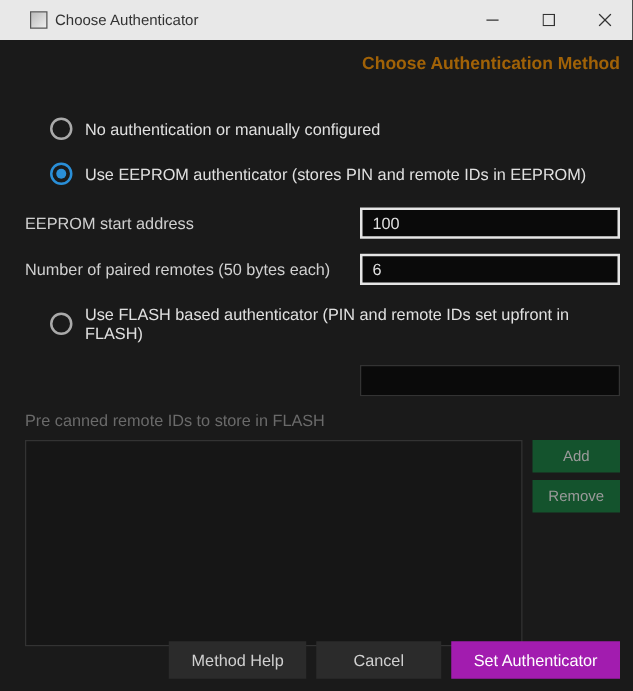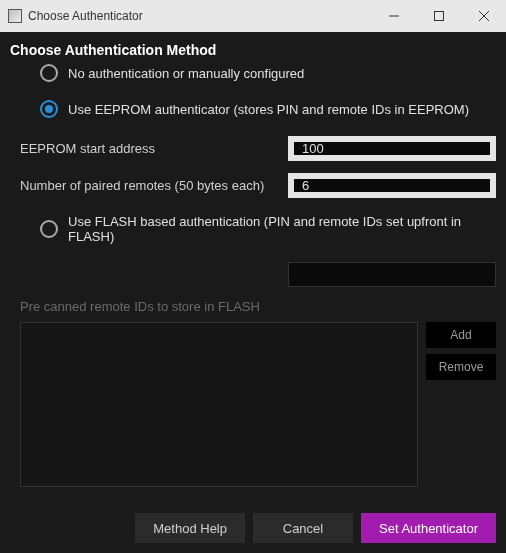--- a/index.html
+++ b/index.html
@@ -14,21 +14,21 @@
       background: #1a1a1a;
       color: #d0d0d0;
       overflow: hidden;
     }
     .titlebar {
       height: 32px;
       background: #e8e8e8;
       color: #333;
       display: flex;
       align-items: center;
-      padding-left: 8px;
+      padding-left: 24px;
       font-size: 12px;
       position: relative;
     }
     .titlebar-icon {
       width: 14px;
       height: 14px;
       border: 1px solid #555;
       margin-right: 6px;
       background: linear-gradient(135deg,#bbb,#eee);
     }
@@ -46,24 +46,25 @@
       align-items: center;
       justify-content: center;
       color: #333;
       font-size: 11px;
     }
     .titlebar-btn svg { width: 10px; height: 10px; }
     .content {
       padding: 10px 10px 0 10px;
     }
     .heading {
-      color: #ffffff;
+      color: #a16207;
       font-weight: 600;
       font-size: 14px;
-      margin-bottom: 6px;
+      margin-bottom: 36px;
+      text-align: right;
     }
     .radio-row {
       display: flex;
       align-items: center;
       gap: 10px;
       margin-bottom: 18px;
       font-size: 13px;
       color: #e0e0e0;
       padding-left: 30px;
     }
@@ -94,21 +95,21 @@
       font-size: 13px;
     }
     .field-label {
       flex: 1;
       color: #d0d0d0;
     }
     .field-input {
       width: 208px;
       height: 25px;
       background: #0a0a0a;
-      border: 6px solid #e5e5e5;
+      border: 2px solid #e5e5e5;
       color: #e0e0e0;
       padding: 0 8px;
       font-size: 13px;
     }
     .disabled-section .field-label,
     .disabled-label {
       color: #6a6a6a;
     }
     .disabled-input {
       width: 208px;
@@ -129,21 +130,21 @@
       border: 1px solid #333;
     }
     .list-btns {
       display: flex;
       flex-direction: column;
       gap: 6px;
       width: 70px;
     }
     .flat-btn {
       height: 26px;
-      background: #000000;
+      background: #14532d;
       color: #9a9a9a;
       font-size: 12px;
       display: flex;
       align-items: center;
       justify-content: center;
       border: none;
     }
     .bottom-bar {
       position: absolute;
       bottom: 10px;
@@ -212,21 +213,21 @@
     <input class="field-input" value="100" style="">
   </div>
 
   <div class="field-row">
     <span class="field-label">Number of paired remotes (50 bytes each)</span>
     <input class="field-input" value="6" style="">
   </div>
 
   <div class="radio-row" style="margin-top:16px">
     <div class="radio"></div>
-    <span>Use FLASH based authentication (PIN and remote IDs set upfront in FLASH)</span>
+    <span>Use FLASH based authenticator (PIN and remote IDs set upfront in FLASH)</span>
   </div>
 
   <div class="disabled-section">
     <div class="field-row">
       <div class="disabled-input"></div>
     </div>
 
     <div class="field-row" style="margin-bottom:2px">
       <span class="disabled-label">Pre canned remote IDs to store in FLASH</span>
     </div>

